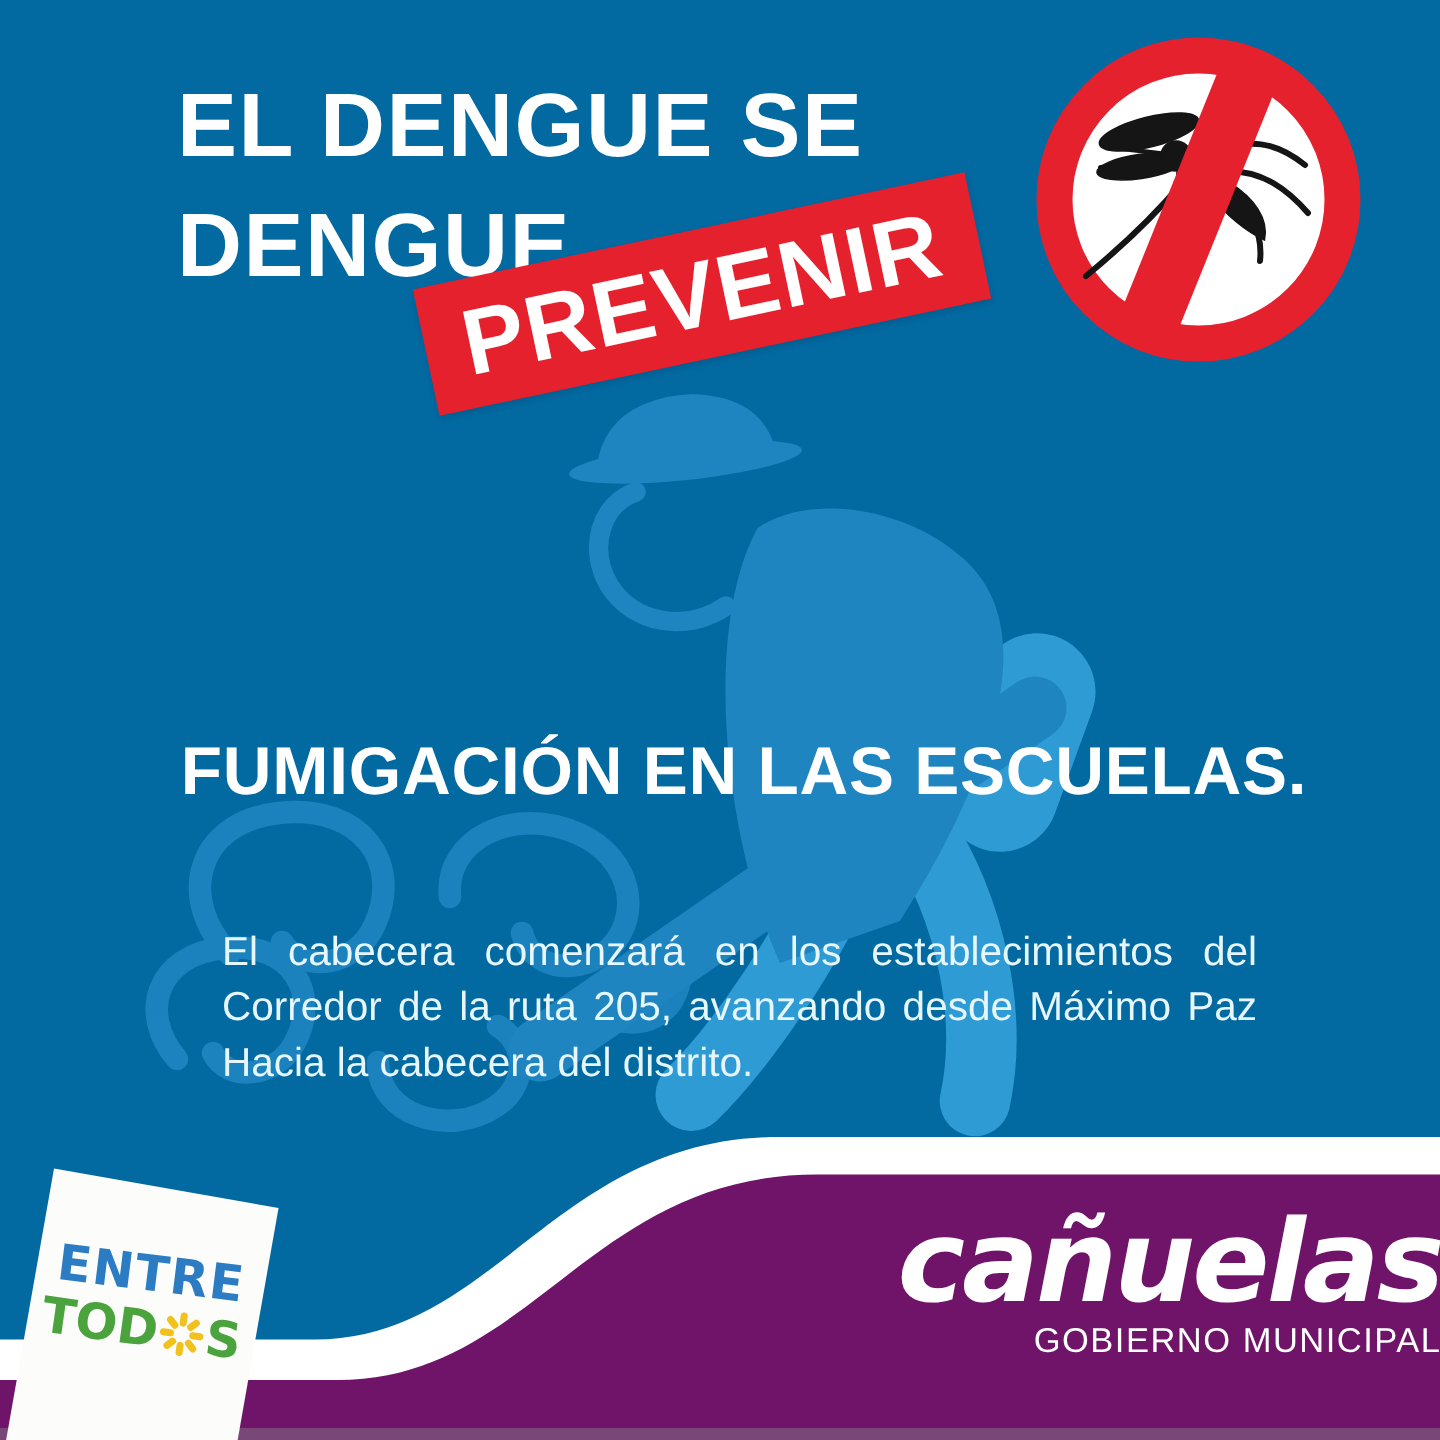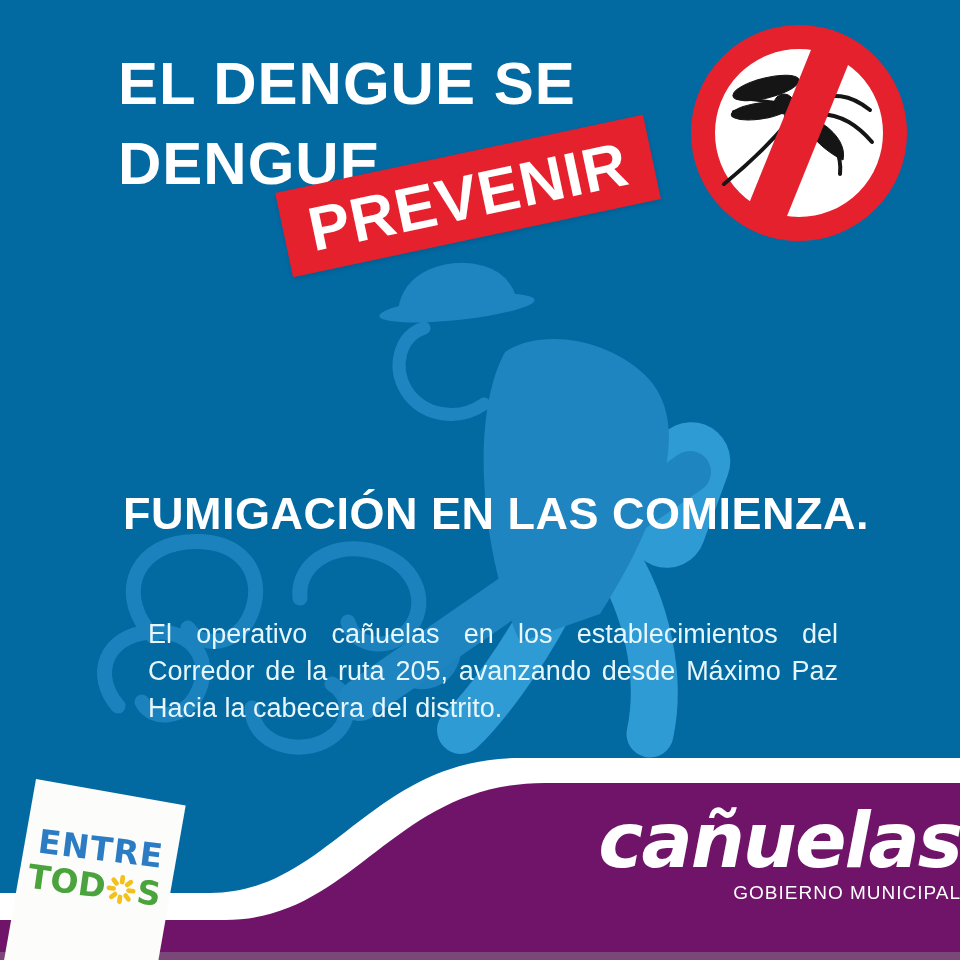--- a/index.html
+++ b/index.html
@@ -46,21 +46,21 @@
   .body-line.last{text-align-last:left;}
   
   .band{position:absolute;left:0;bottom:0;width:960px;height:230px;z-index:6;}
   
   .brandblock{position:absolute;right:31px;top:802px;z-index:7;text-align:right;color:#fff;}
   .brandname{
     font-family:"DejaVu Sans",sans-serif;font-weight:bold;
     font-size:76px;line-height:78px;letter-spacing:-2px;white-space:nowrap;font-style:italic;
   }
   .brandsub{
-    font-size:19px;line-height:26px;letter-spacing:1px;font-weight:normal;
+    font-size:23px;line-height:26px;letter-spacing:1px;font-weight:normal;
     margin-top:0px;white-space:nowrap;
   }
   
   .badge{
     position:absolute;left:36px;top:779px;width:152px;height:215px;z-index:8;
     background:#FCFCFA;transform:rotate(10deg);transform-origin:0 0;
     padding-top:40px;text-align:center;
   }
   .badge .line1{
     font-family:"DejaVu Sans",sans-serif;font-weight:bold;font-size:33px;line-height:36px;
@@ -143,25 +143,25 @@
           <path d="M136,112 C154,124 162,142 160,160"></path>
           <path d="M121,115 C119,142 110,160 96,172"></path>
           <path d="M108,108 C86,134 66,152 44,170"></path>
         </g>
       </g>
       <rect x="99" y="-8" width="40" height="254" fill="#E6212E" transform="rotate(22 119 119)"></rect>
     </g>
   </svg>
 
   <div class="headline2">
-    <div>FUMIGACIÓN EN LAS COMIENZA.</div>
+    <div>FUMIGACIÓN EN LAS ESCUELAS.</div>
   </div>
 
   <div class="bodytext">
-    <div class="body-line">El operativo cañuelas en los establecimientos del</div>
+    <div class="body-line">El cabecera comenzará en los establecimientos del</div>
     <div class="body-line">Corredor de la ruta 205, avanzando desde Máximo Paz</div>
     <div class="body-line last">Hacia la cabecera del distrito.</div>
   </div>
 
   <svg class="band" viewBox="0 0 960 230">
     <path d="M0,163 L210,163 C330,163 370,28 520,28 L960,28 L960,230 L0,230 Z" fill="#FFFFFF"></path>
     <path d="M0,190 L225,190 C355,190 392,53 545,53 L960,53 L960,230 L0,230 Z" fill="#6F1468"></path>
     <rect x="0" y="222" width="960" height="8" fill="#7A4878"></rect>
   </svg>
 

